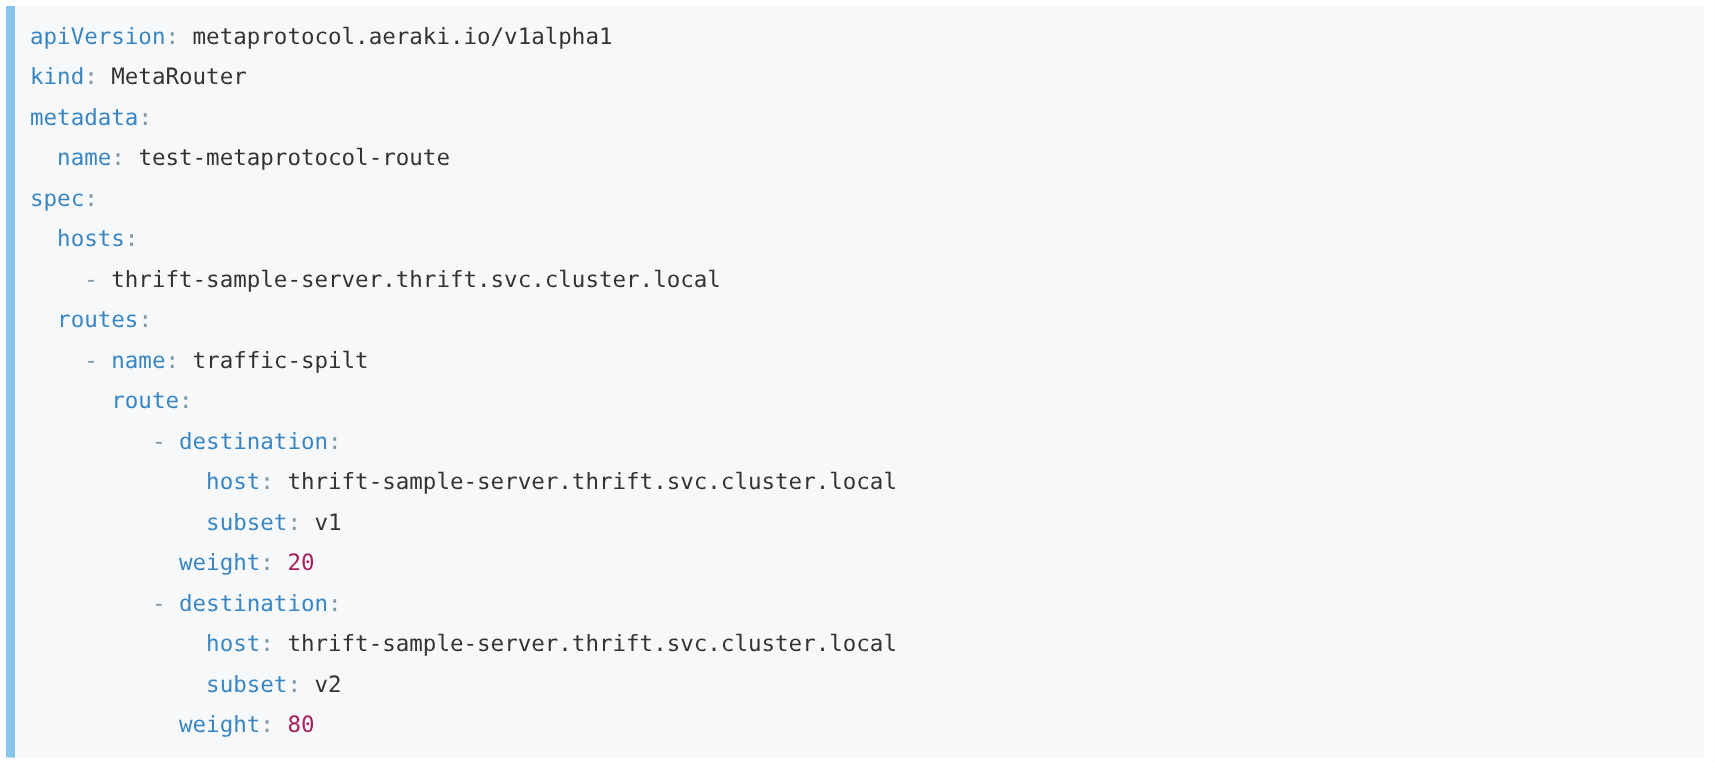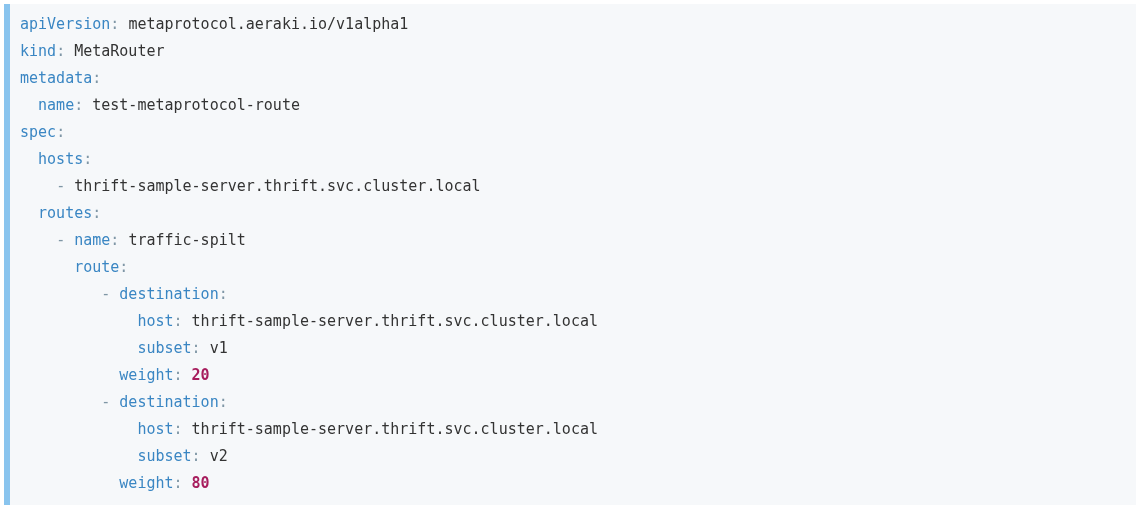--- a/index.html
+++ b/index.html
@@ -27,21 +27,21 @@
     font-size: 15px;
     line-height: 27px;
   }
   .code-line {
     white-space: pre;
     height: 27px;
   }
   .tok-k { color: var(--key, #3a86c3); }
   .tok-p { color: var(--punct, #7f96a5); }
   .tok-v { color: var(--value, #333333); }
-  .tok-n { color: var(--number, #a71d5d); font-weight: bold; }
+  .tok-n { color: var(--number, #a71d5d); }
   .tok-s { color: var(--value, #333333); }
 </style>
 </head>
 <body>
 
 <div class="code-block">
   <span class="accent"></span>
   <pre class="code"><div class="code-line"><span class="tok-k">apiVersion</span><span class="tok-p">:</span><span class="tok-s"> </span><span class="tok-v">metaprotocol.aeraki.io/v1alpha1</span></div><div class="code-line"><span class="tok-k">kind</span><span class="tok-p">:</span><span class="tok-s"> </span><span class="tok-v">MetaRouter</span></div><div class="code-line"><span class="tok-k">metadata</span><span class="tok-p">:</span></div><div class="code-line"><span class="tok-s">  </span><span class="tok-k">name</span><span class="tok-p">:</span><span class="tok-s"> </span><span class="tok-v">test-metaprotocol-route</span></div><div class="code-line"><span class="tok-k">spec</span><span class="tok-p">:</span></div><div class="code-line"><span class="tok-s">  </span><span class="tok-k">hosts</span><span class="tok-p">:</span></div><div class="code-line"><span class="tok-s">    </span><span class="tok-p">-</span><span class="tok-s"> </span><span class="tok-v">thrift-sample-server.thrift.svc.cluster.local</span></div><div class="code-line"><span class="tok-s">  </span><span class="tok-k">routes</span><span class="tok-p">:</span></div><div class="code-line"><span class="tok-s">    </span><span class="tok-p">-</span><span class="tok-s"> </span><span class="tok-k">name</span><span class="tok-p">:</span><span class="tok-s"> </span><span class="tok-v">traffic-spilt</span></div><div class="code-line"><span class="tok-s">      </span><span class="tok-k">route</span><span class="tok-p">:</span></div><div class="code-line"><span class="tok-s">         </span><span class="tok-p">-</span><span class="tok-s"> </span><span class="tok-k">destination</span><span class="tok-p">:</span></div><div class="code-line"><span class="tok-s">             </span><span class="tok-k">host</span><span class="tok-p">:</span><span class="tok-s"> </span><span class="tok-v">thrift-sample-server.thrift.svc.cluster.local</span></div><div class="code-line"><span class="tok-s">             </span><span class="tok-k">subset</span><span class="tok-p">:</span><span class="tok-s"> </span><span class="tok-v">v1</span></div><div class="code-line"><span class="tok-s">           </span><span class="tok-k">weight</span><span class="tok-p">:</span><span class="tok-s"> </span><span class="tok-n">20</span></div><div class="code-line"><span class="tok-s">         </span><span class="tok-p">-</span><span class="tok-s"> </span><span class="tok-k">destination</span><span class="tok-p">:</span></div><div class="code-line"><span class="tok-s">             </span><span class="tok-k">host</span><span class="tok-p">:</span><span class="tok-s"> </span><span class="tok-v">thrift-sample-server.thrift.svc.cluster.local</span></div><div class="code-line"><span class="tok-s">             </span><span class="tok-k">subset</span><span class="tok-p">:</span><span class="tok-s"> </span><span class="tok-v">v2</span></div><div class="code-line"><span class="tok-s">           </span><span class="tok-k">weight</span><span class="tok-p">:</span><span class="tok-s"> </span><span class="tok-n">80</span></div></pre>
 </div>
 

